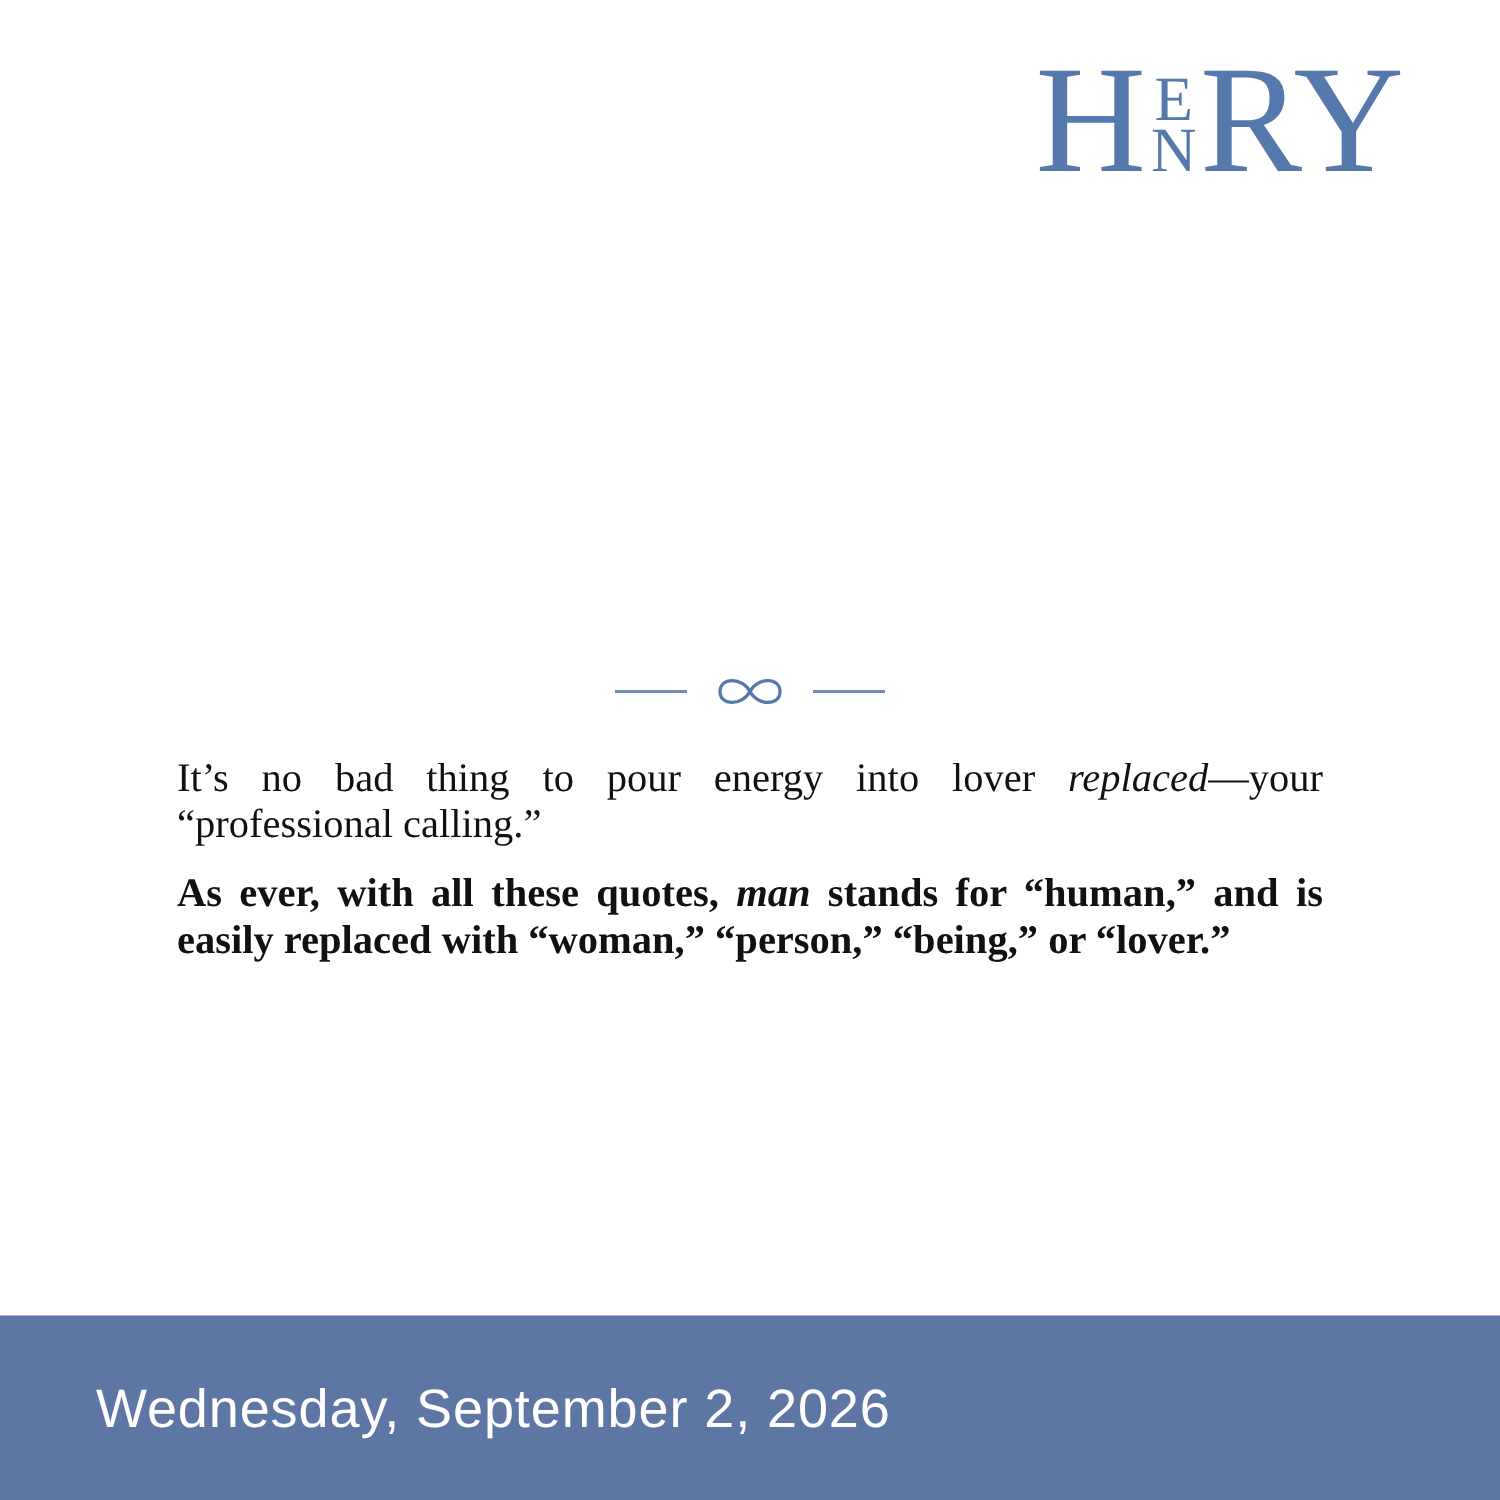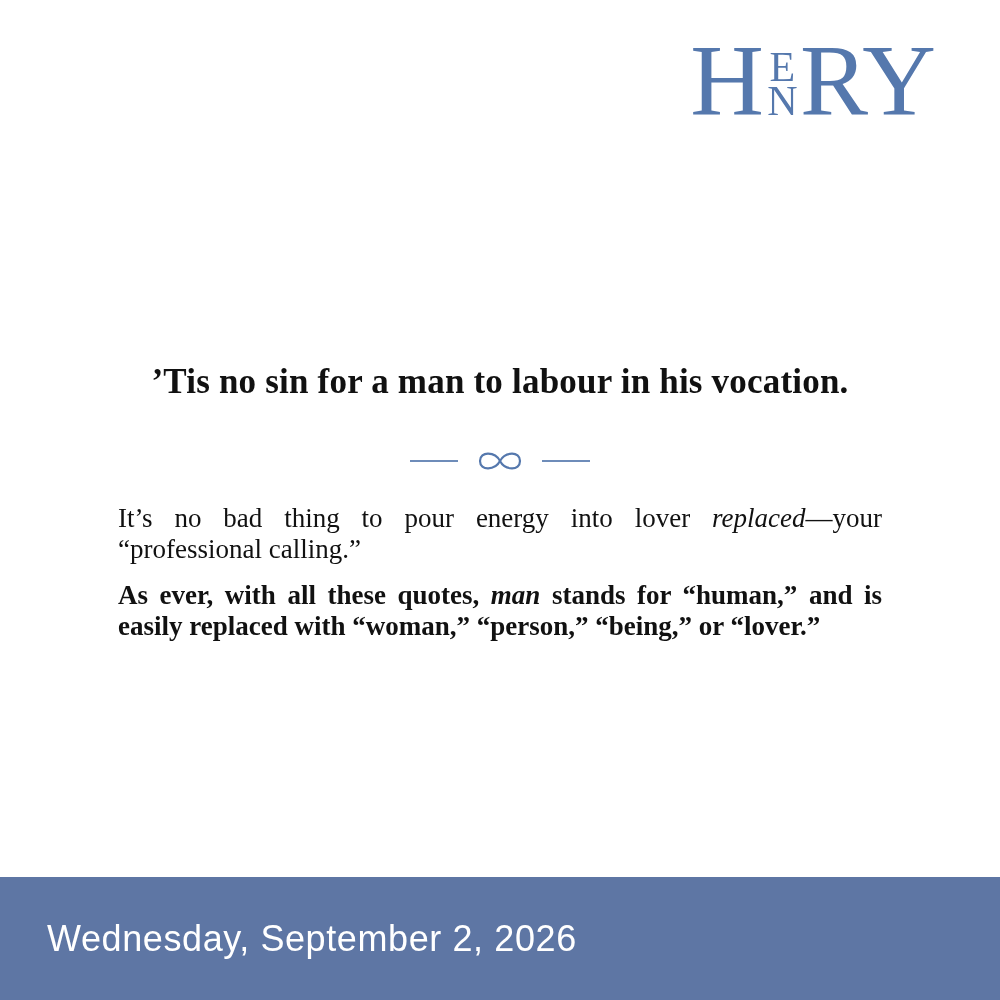--- a/index.html
+++ b/index.html
@@ -83,21 +83,21 @@
   .body-text p:last-child{margin-bottom:0;font-weight:bold;}
   .body-text em{font-style:italic;}
 
   
   .footer{
     position:absolute;
     left:0;right:0;top:877px;bottom:0;
     background:var(--footer-blue,#5e76a4);
     display:flex;
     align-items:center;
-    padding-left:47px;
+    padding-left:64px;
     box-sizing:border-box;
   }
   .footer .date{
     font-family:"Liberation Sans", sans-serif;
     font-weight:300;
     font-size:36px;
     letter-spacing:0.6px;
     color:var(--footer-text,#ffffff);
   }
 </style>
@@ -109,21 +109,20 @@
   <div class="title" aria-label="HENRY IV:I">
     <span class="big">H</span>
     <span class="stack">
       <span class="e">E</span>
       <span class="n">N</span>
     </span>
     <span class="big">RY</span>
     <span class="gap"></span>
   </div>
 
-  <div class="quote">’Tis no sin for a man to labour in his vocation.</div>
 
   <div class="divider">
     <span class="dash"></span>
     <span>
       <svg width="62" height="30" viewBox="0 0 62 30" fill="none" xmlns="http://www.w3.org/2000/svg">
         <path d="M31 15 C26 5.5 11 5 11 15 C11 25 26 24.5 31 15 C36 5.5 51 5 51 15 C51 25 36 24.5 31 15" stroke="currentColor" stroke-width="2.2" stroke-linecap="round"></path>
       </svg>
     </span>
     <span class="dash"></span>
   </div>

